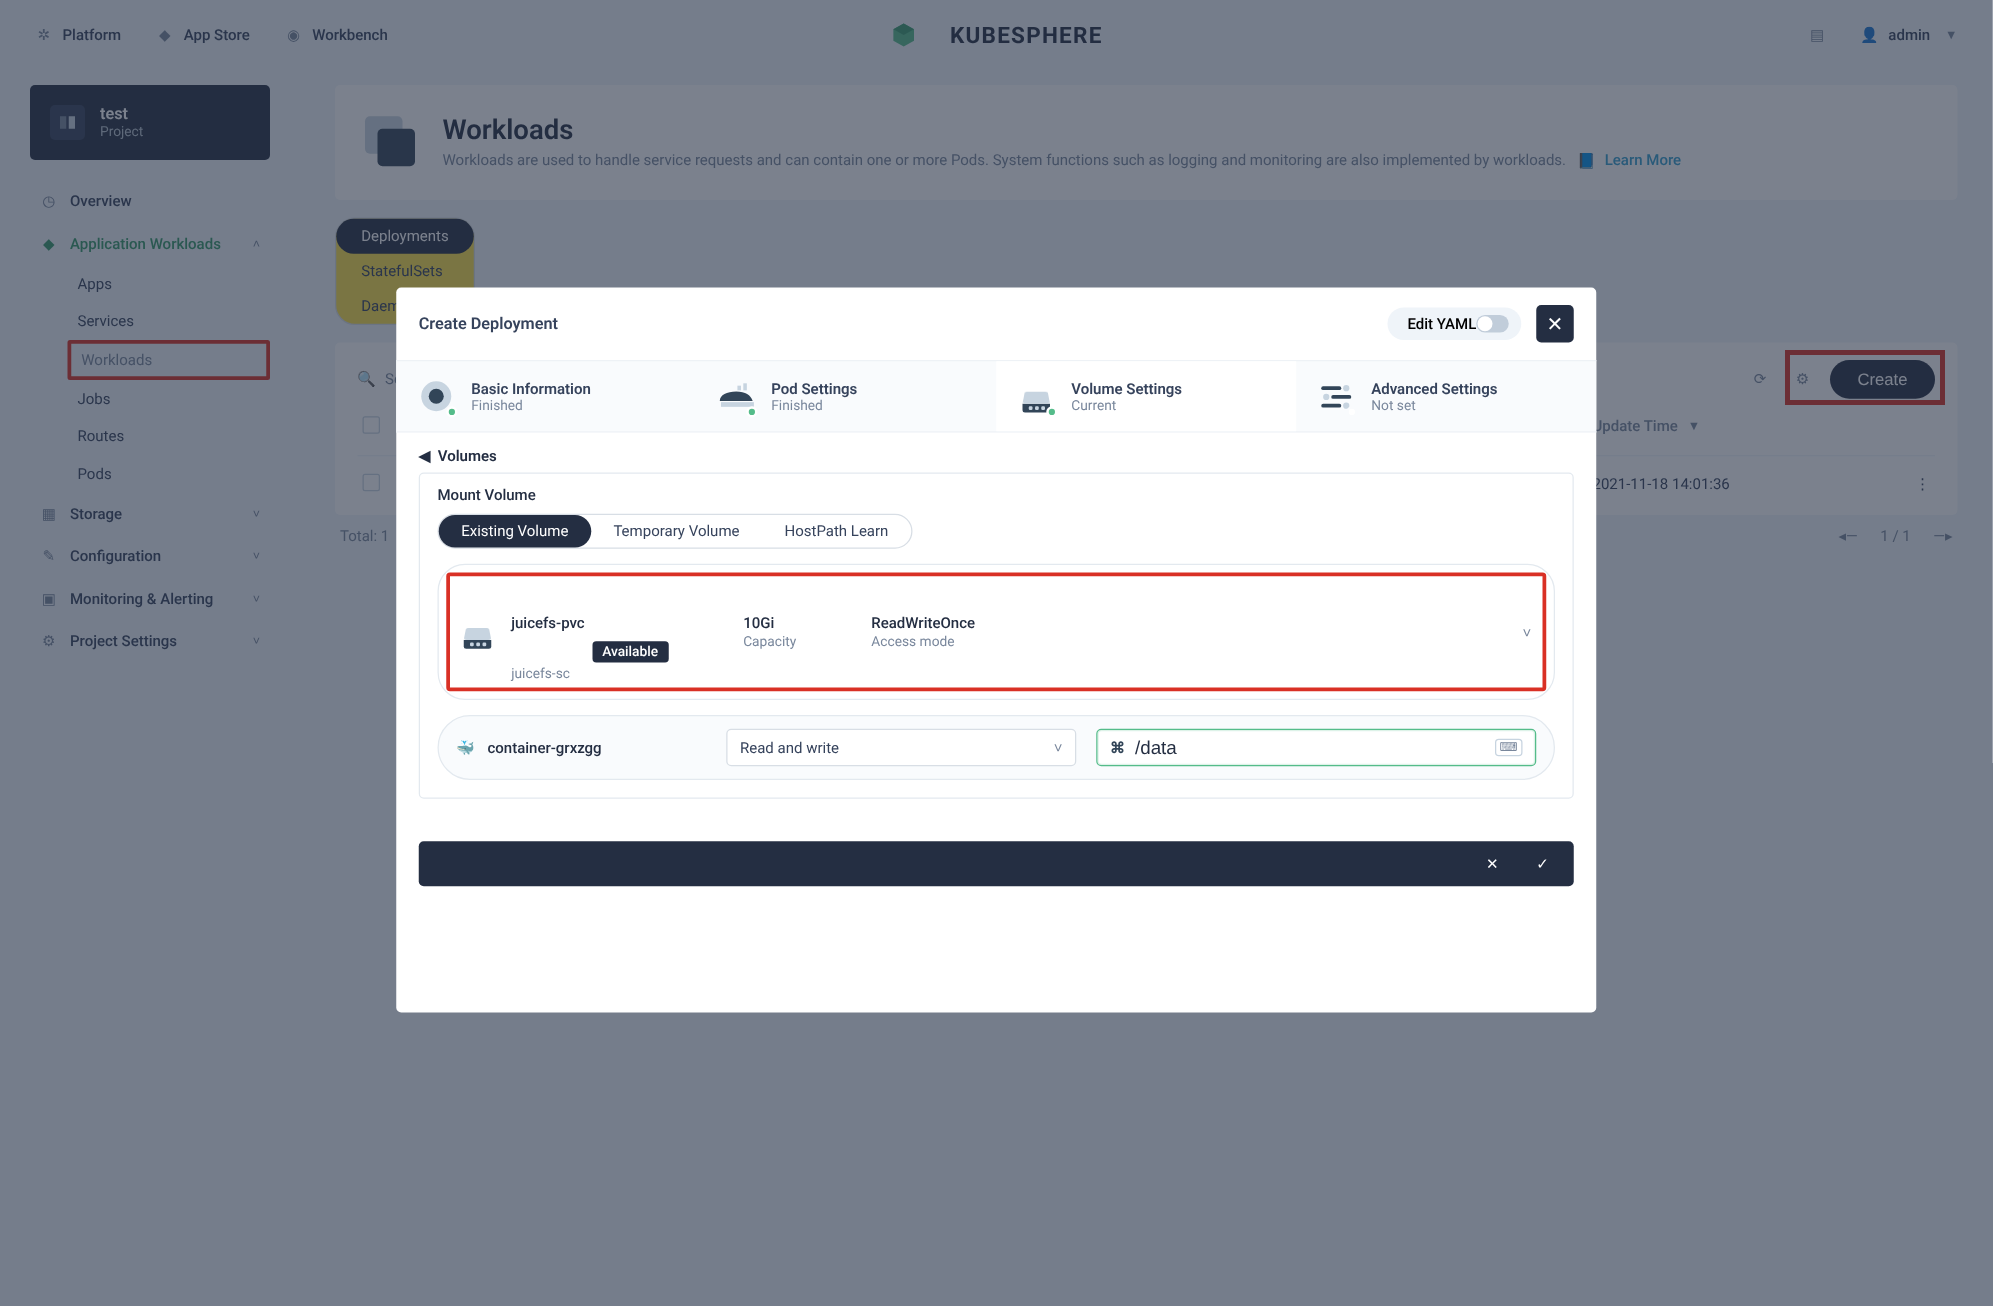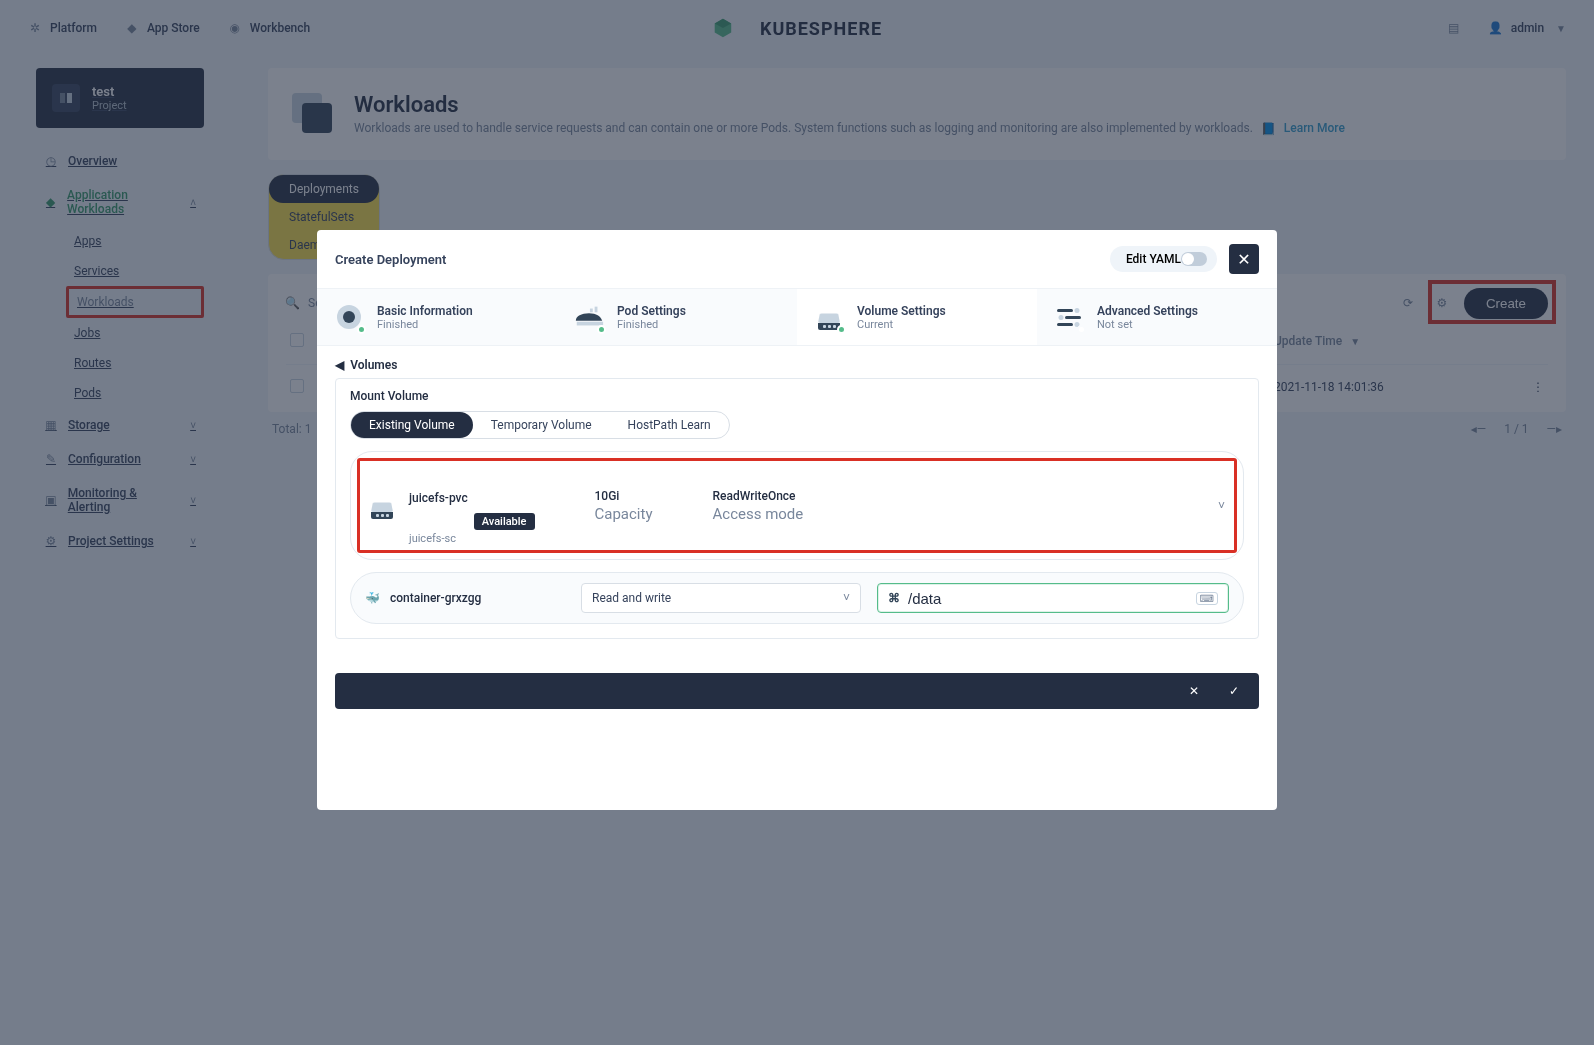--- a/index.html
+++ b/index.html
@@ -26,21 +26,21 @@
   .brand { position: absolute; left: 50%; transform: translateX(-50%); display: flex; align-items: center; gap: 26px; font-size: 18px; font-weight: 700; color: #242e42; letter-spacing: 1px; }
   .brand svg { width: 22px; height: 22px; }
   .tiny-icon { width: 14px; height: 14px; display: inline-flex; align-items: center; justify-content: center; color: #79879c; }
   .caret { font-size: 10px; color: #79879c; margin-left: 4px; }
 
   
   .app {
     display: flex;
     height: calc(1045px - 56px);
   }
-  .sidebar { width: 240px; padding: 12px 36px; text-decoration: underline; }
+  .sidebar { width: 240px; padding: 12px 24px; }
   .project-card {
     background: #242e42;
     color: #fff;
     border-radius: 4px;
     padding: 16px;
     display: flex;
     align-items: center;
     gap: 12px;
   }
   .project-card .proj-name { font-weight: 600; font-size: 13px; }
@@ -201,21 +201,21 @@
   .vol-left { display:flex; align-items:center; gap:14px; }
   .disk-icon { width:26px; height:26px; display:flex; flex-direction:column; align-items:center; justify-content:flex-end; }
   .disk-top { width:22px; height:14px; background:#c7d4e0; transform: perspective(40px) rotateX(35deg); transform-origin: bottom; border-radius:2px; }
   .disk-bottom { width:22px; height:7px; background:#324558; border-radius:0 0 2px 2px; display:flex; gap:2px; align-items:center; justify-content:center; }
   .disk-bottom span { width:3px; height:3px; background:#c7d4e0; border-radius:1px; }
   .vol-name { font-weight:500; color:#242e42; display:flex; align-items:center; gap:6px;}
   .badge-avail { background:#242e42; color:#fff; padding:2px 8px; border-radius:3px; font-size:11px;margin-top:47px; }
   .vol-sub { color:#79879c; font-size:11px; margin-top:2px; }
   .vol-meta { display:flex; flex-direction:column; }
   .vol-meta .m1 { color:#242e42; font-weight:500; }
-  .vol-meta .m2 { color:#79879c; font-size:15px; margin-top:2px; }
+  .vol-meta .m2 { color:#79879c; font-size:11px; margin-top:2px; }
   .chev { margin-left:auto; color:#79879c; }
 
   .mount-row-bar {
     margin-top:12px; border:1px solid #e3e9ef; background:#f9fbfd; border-radius: 28px;
     padding: 10px 14px; display:flex; align-items:center; gap:16px;
   }
   .container-chip { display:flex; align-items:center; gap:10px; color:#242e42; font-weight:500; min-width:200px;}
   .mode-select {
     background:#fff; border:1px solid #d8dee5; border-radius:4px; height:30px; padding:0 10px;
     display:flex; align-items:center; justify-content:space-between; min-width:280px; color:#36435c;

